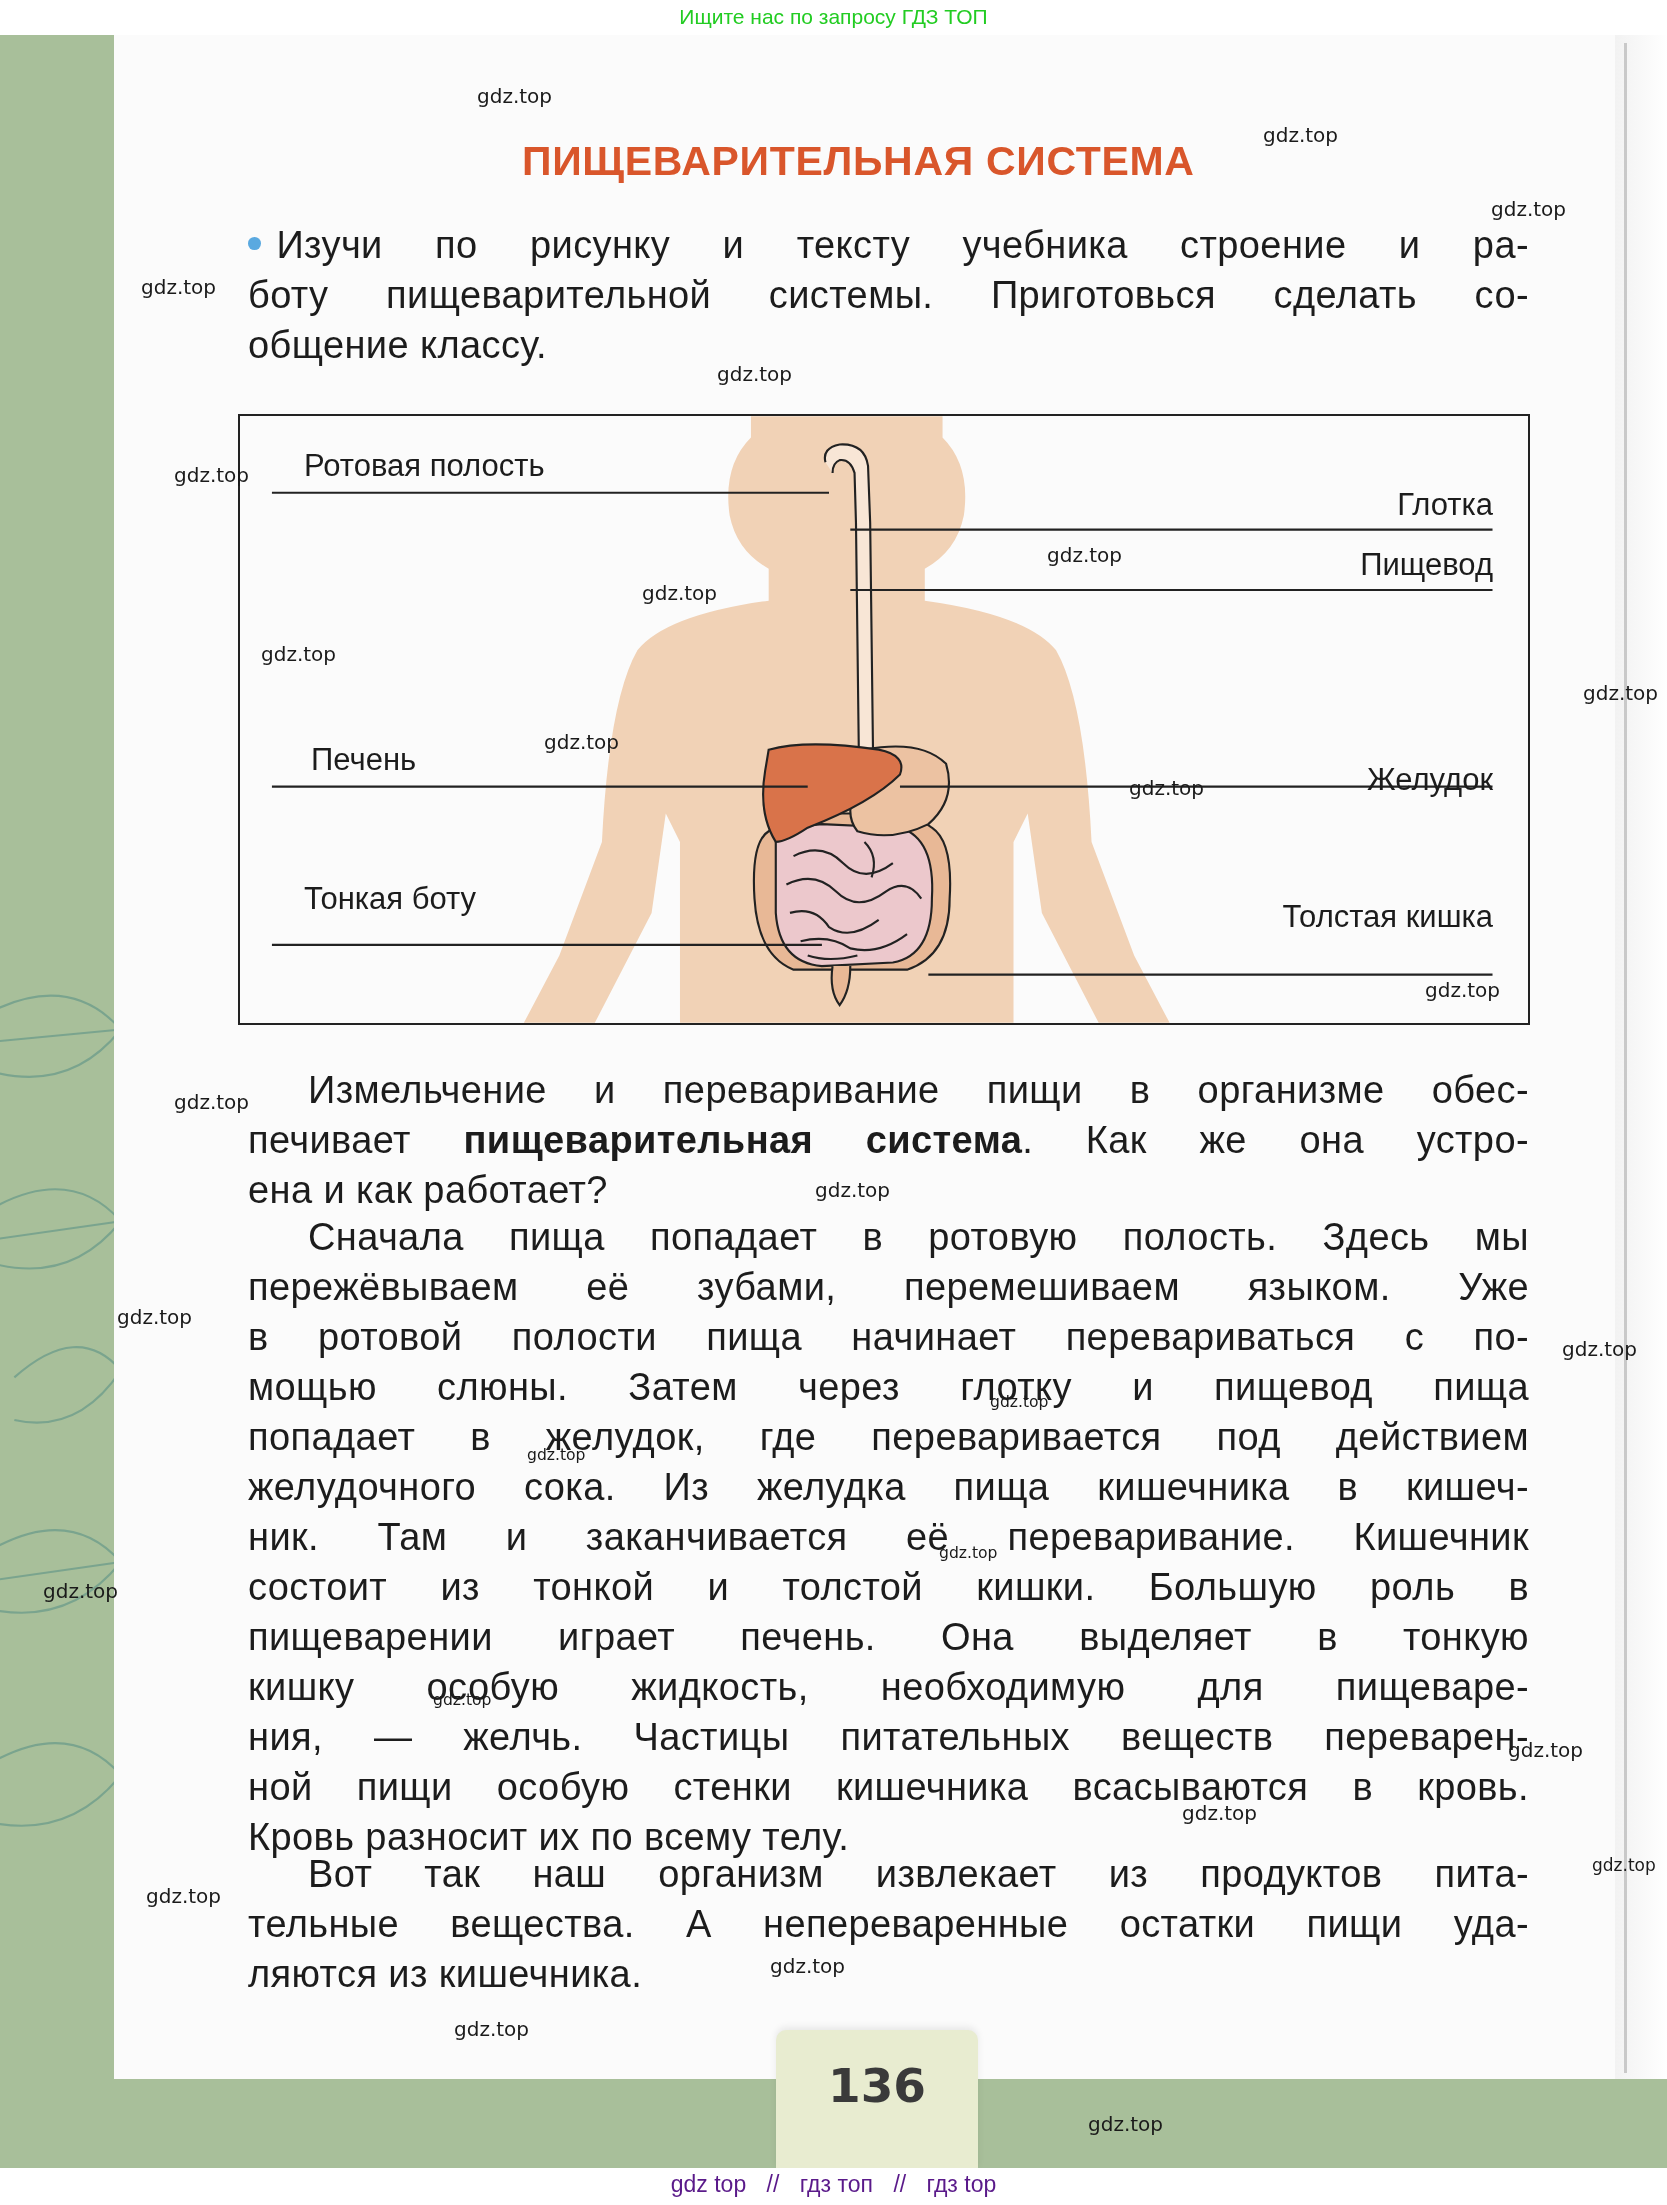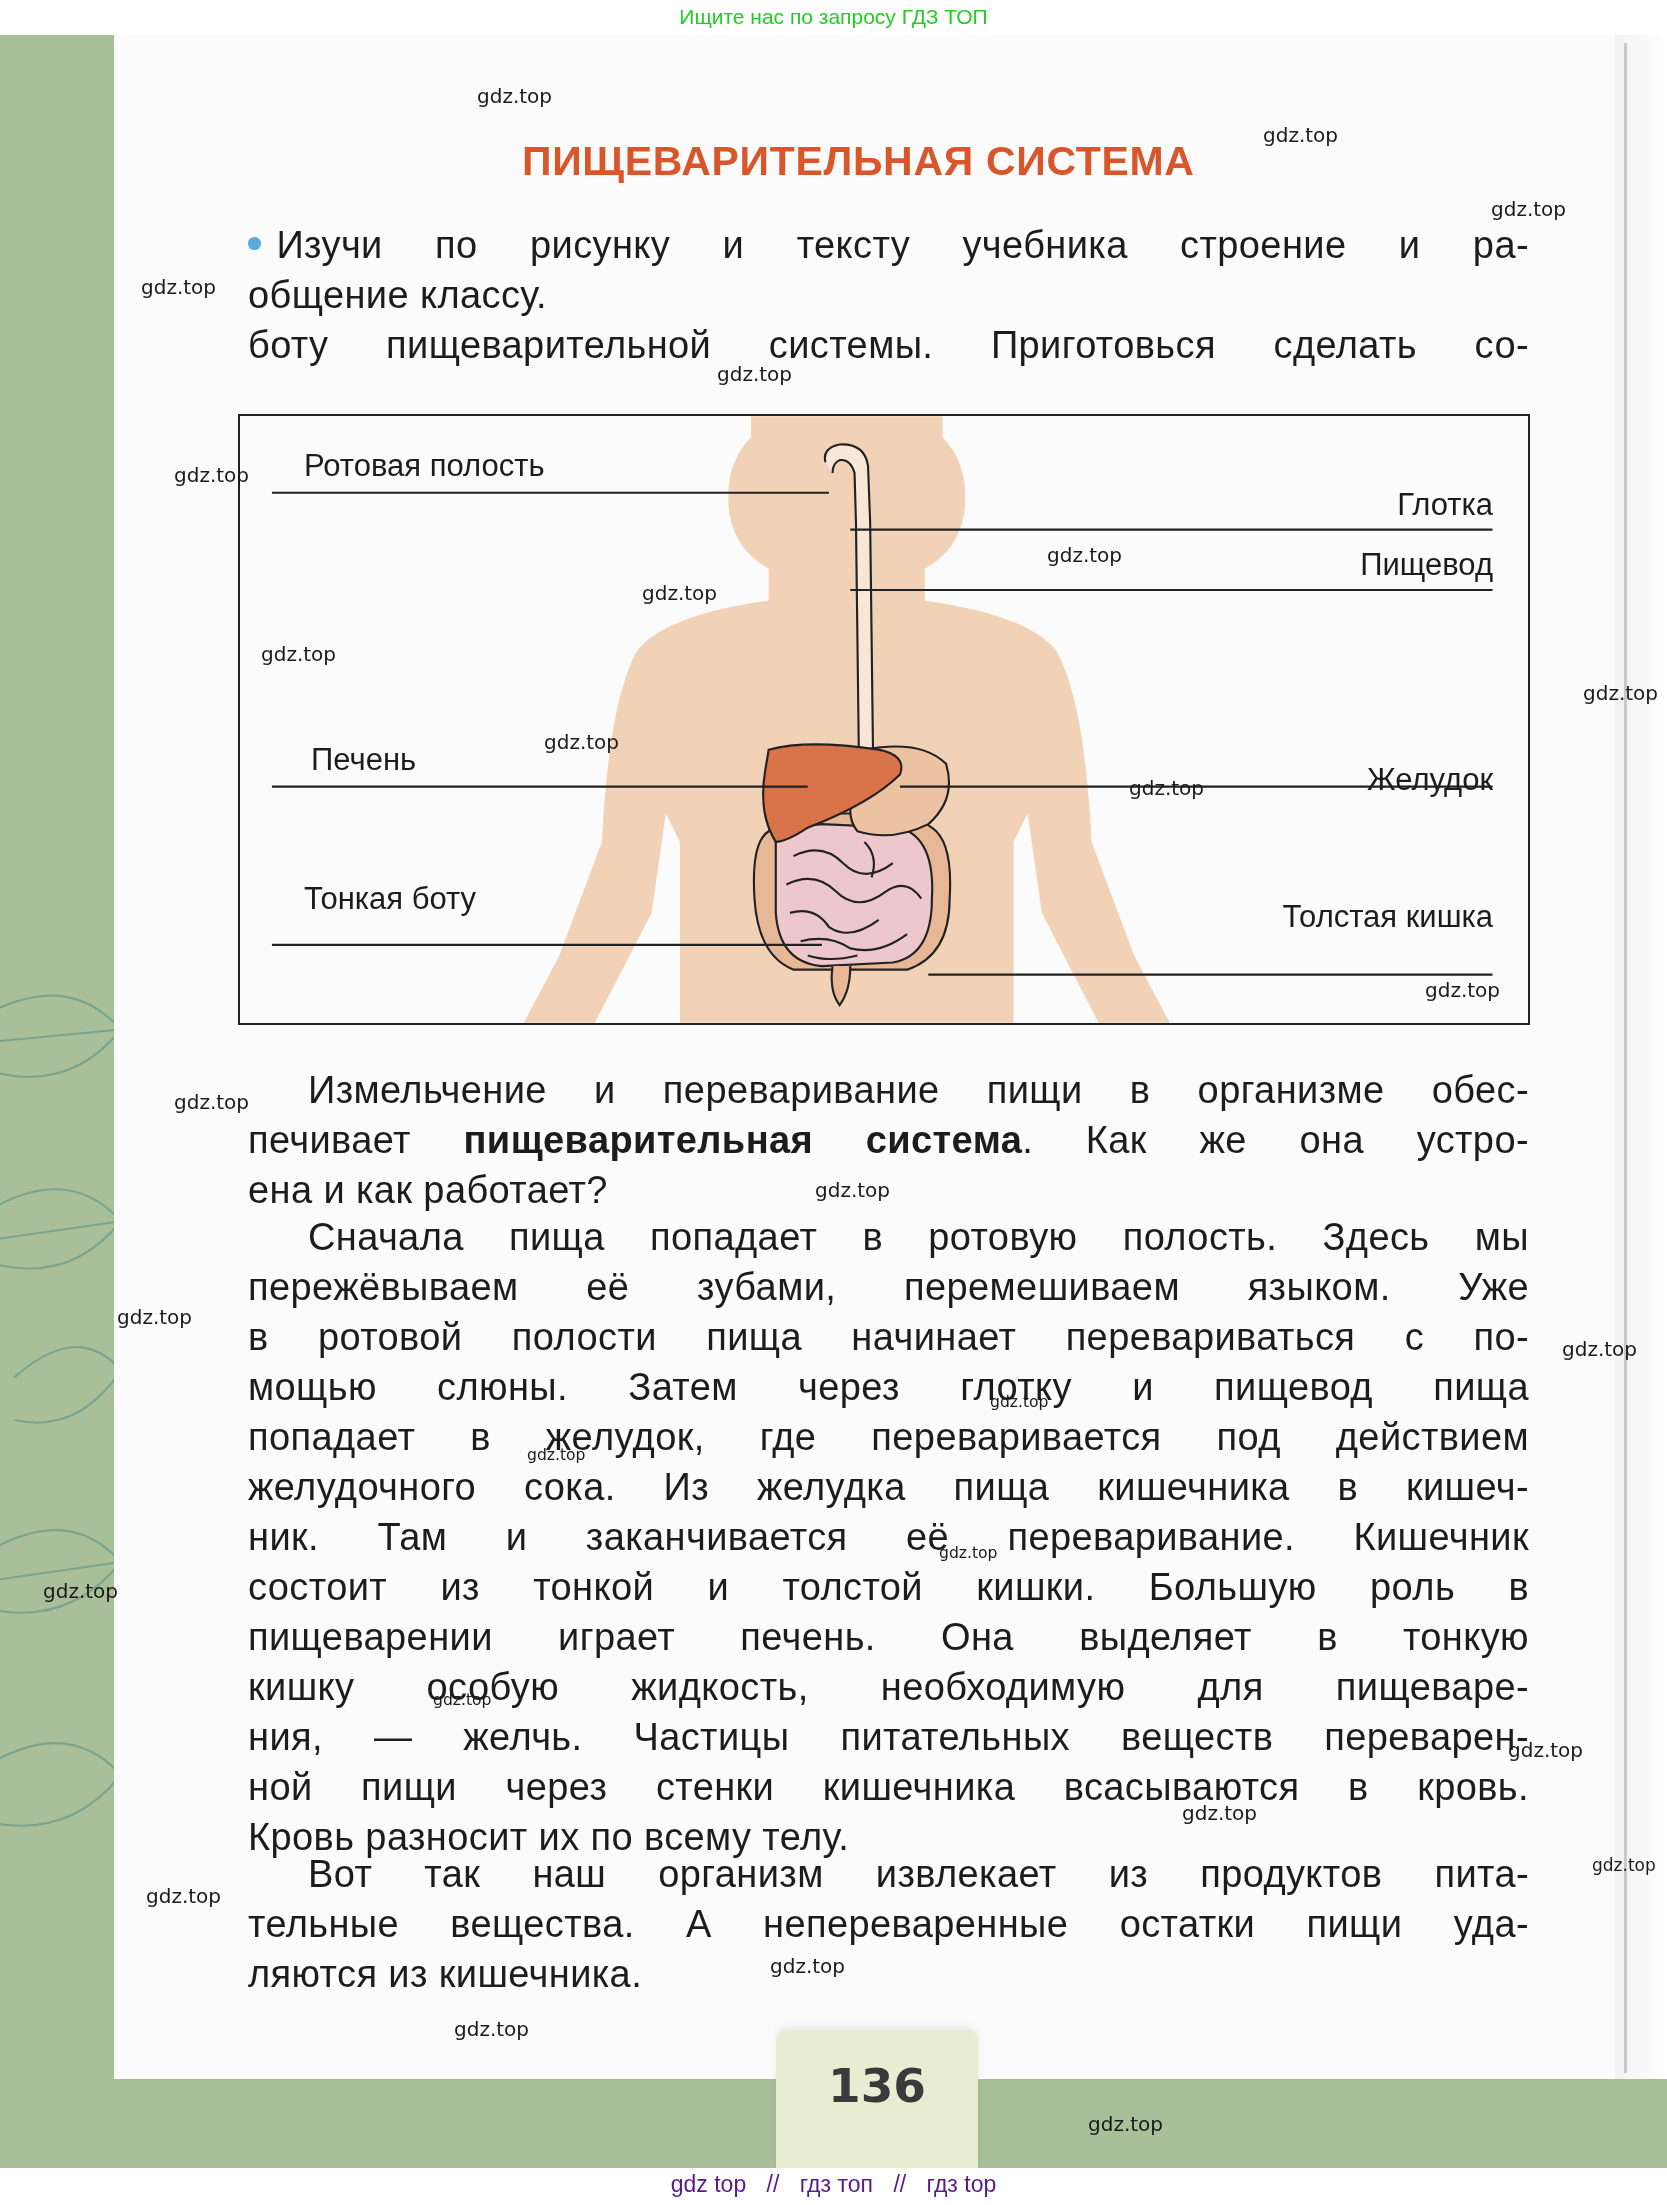--- a/index.html
+++ b/index.html
@@ -109,22 +109,22 @@
 </svg>
 
 <div class="page"></div>
 <div class="page-right-shadow"></div>
 <div class="spine-line"></div>
 
 <div class="title">ПИЩЕВАРИТЕЛЬНАЯ СИСТЕМА</div>
 
 <div class="text" style="top: 220px;">
   <span class="line"><span class="bullet-dot"></span><span>Изучи по рисунку и тексту учебника строение и ра-</span></span>
+  <span class="line">боту пищеварительной системы. Приготовься сделать со-</span>
   <span class="line last">общение классу.</span>
-  <span class="line">боту пищеварительной системы. Приготовься сделать со-</span>
 </div>
 
 <div class="diagram">
   <svg width="1288" height="607" viewBox="0 0 1815 855">
 
     <path d="M720 0 L720 30 Q 680 70 690 140 Q 700 190 745 215 L745 260 Q 600 280 560 330 Q 520 400 510 600 L 450 760 L 400 855 L 500 855 L 580 700 L 600 560 L 620 600 L 620 855 L 1090 855 L 1090 600 L 1110 560 L 1130 700 L 1210 855 L 1310 855 L 1260 760 L 1200 600 Q 1190 400 1150 330 Q 1110 280 965 260 L 965 215 Q 1010 190 1020 140 Q 1030 70 990 30 L 990 0 Z" fill="#f1d2b6"></path>
 
     <path d="M825 65 Q 820 45 845 40 Q 880 38 885 70 L 888 150 L 892 470 L 872 470 L 868 150 L 866 80 Q 860 60 845 62 Q 835 66 835 80" fill="#f8e6d6" stroke="#222" stroke-width="3"></path>
 
     <path d="M745 585 Q 720 600 725 680 Q 730 760 780 780 L 940 780 Q 1000 760 1000 680 Q 1005 600 975 580 Q 950 560 900 560 L 800 560 Q 760 565 745 585 Z" fill="#e8b896" stroke="#222" stroke-width="3"></path>
@@ -175,21 +175,21 @@
   <span class="line">пережёвываем её зубами, перемешиваем языком. Уже</span>
   <span class="line">в ротовой полости пища начинает перевариваться с по-</span>
   <span class="line">мощью слюны. Затем через глотку и пищевод пища</span>
   <span class="line">попадает в желудок, где переваривается под действием</span>
   <span class="line">желудочного сока. Из желудка пища кишечника в кишеч-</span>
   <span class="line">ник. Там и заканчивается её переваривание. Кишечник</span>
   <span class="line">состоит из тонкой и толстой кишки. Большую роль в</span>
   <span class="line">пищеварении играет печень. Она выделяет в тонкую</span>
   <span class="line">кишку особую жидкость, необходимую для пищеваре-</span>
   <span class="line">ния, — желчь. Частицы питательных веществ переварен-</span>
-  <span class="line">ной пищи через стенки кишечника всасываются в кровь.</span>
+  <span class="line">ной пищи особую стенки кишечника всасываются в кровь.</span>
   <span class="line last">Кровь разносит их по всему телу.</span>
 </div>
 
 <div class="text" style="top: 1849px;">
   <span class="line indent">Вот так наш организм извлекает из продуктов пита-</span>
   <span class="line">тельные вещества. А непереваренные остатки пищи уда-</span>
   <span class="line last">ляются из кишечника.</span>
 </div>
 
 <div class="bottom-band"></div>

